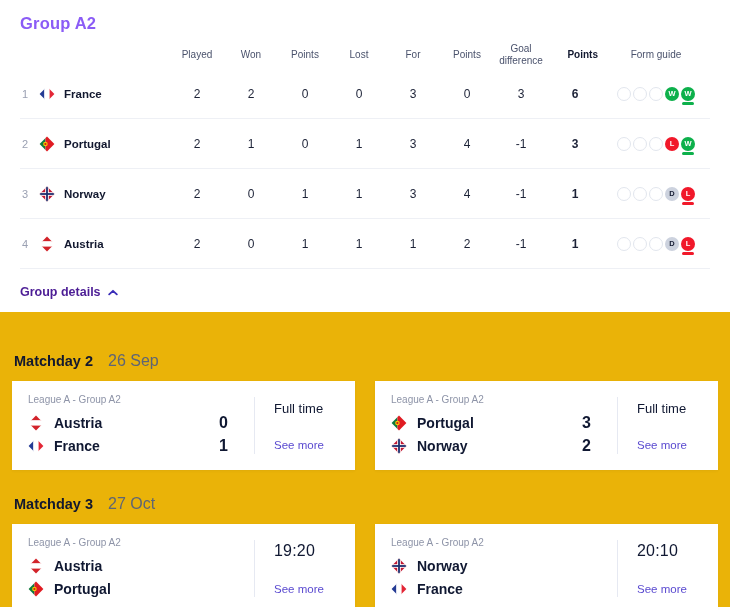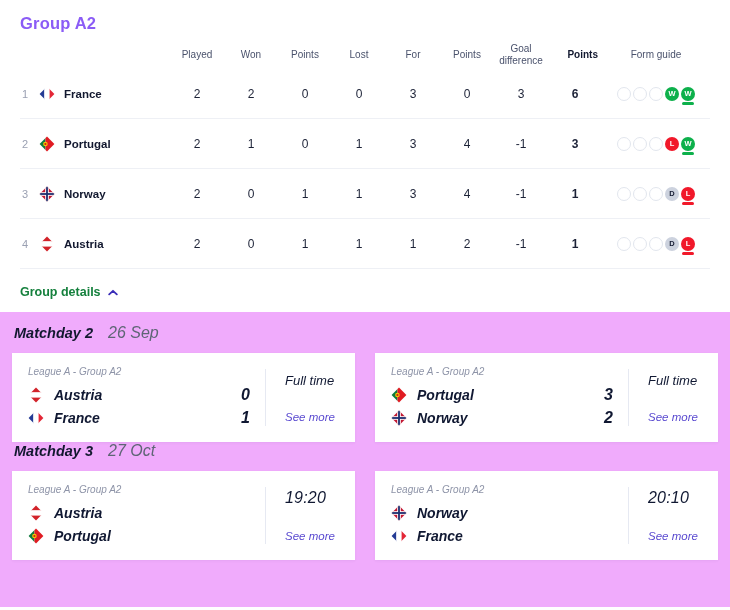--- a/index.html
+++ b/index.html
@@ -56,56 +56,55 @@
   .form-circle.loss { background: #f1182a; }
   .form-circle.draw { background: #ccd2de; color: #12182f; }
   .form-circle.last::after {
     content: ""; position: absolute; left: 1px; right: 1px; bottom: -4px;
     height: 2.5px; border-radius: 2px; background: inherit;
   }
 
   .group-details {
     margin: 16px 0 13px;
     display: inline-flex; align-items: center; gap: 7px;
-    font-size: 12.5px; font-weight: 700; color: #15803d;
+    font-size: 12.5px; font-weight: 700; color: #4c1d95;
     cursor: pointer;
   }
   .group-details svg { display: block; }
 
   
   .fixtures {
-    background: #f0abfc;
-    padding: 12px 12px 0;
+    background: #eab308;
+    padding: 40px 12px 0;
     height: 295px;
-    font-style: italic;
   }
   .md-header {
     display: flex; align-items: baseline; gap: 15px;
     margin: 0 2px 11px;
   }
-  .md-header.second { }
+  .md-header.second { margin-top: 25px; }
   .md-title { font-size: 14.5px; font-weight: 700; color: #12182f; }
   .md-date  { font-size: 16px; color: #5e6575; }
 
   .cards { display: flex; gap: 20px; }
   .card {
     flex: 1; height: 89px; background: #fff; border-radius: 0;
     display: flex; padding: 13px 0 13px 16px;
     box-shadow: 0 1px 3px rgba(20, 28, 70, 0.05);
     cursor: pointer;
   }
   .card-left { flex: 1; display: flex; flex-direction: column; padding-right: 14px; min-width: 0; }
   .league-label { font-size: 10px; color: #8e94a8; margin-bottom: 7px; }
   .match-row { display: flex; align-items: center; gap: 10px; height: 24px; }
   .team-name-card { font-size: 14px; font-weight: 700; color: #101832; }
   .score { margin-left: auto; font-size: 16px; font-weight: 700; color: #101832; }
   .card-right {
     width: 89px; border-left: 1px solid #e6e9f2;
     display: flex; flex-direction: column; justify-content: center;
-    padding-left: 19px; gap: 23px; margin: 3px 1px;
+    padding-left: 19px; gap: 23px; margin: 3px 12px;
   }
   .status { font-size: 13px; color: #101832; white-space: nowrap; }
   .card.upcoming .status { font-size: 16px; font-weight: 500; letter-spacing: 0.2px; }
   .see-more { font-size: 11.5px; color: #5a4ad0; cursor: pointer; white-space: nowrap; }
 </style>
 </head>
 <body>
 
 <div class="standings">
   <h1 class="group-title">Group A2</h1>

